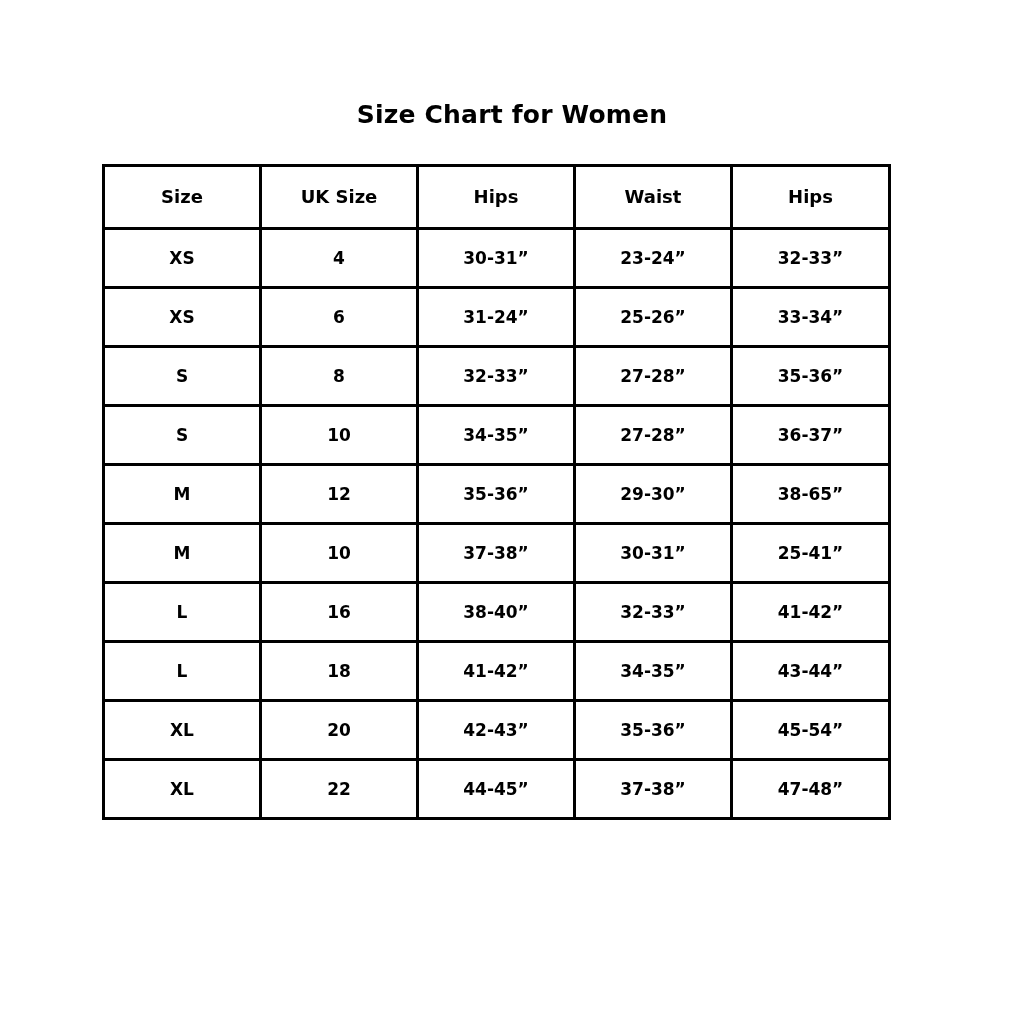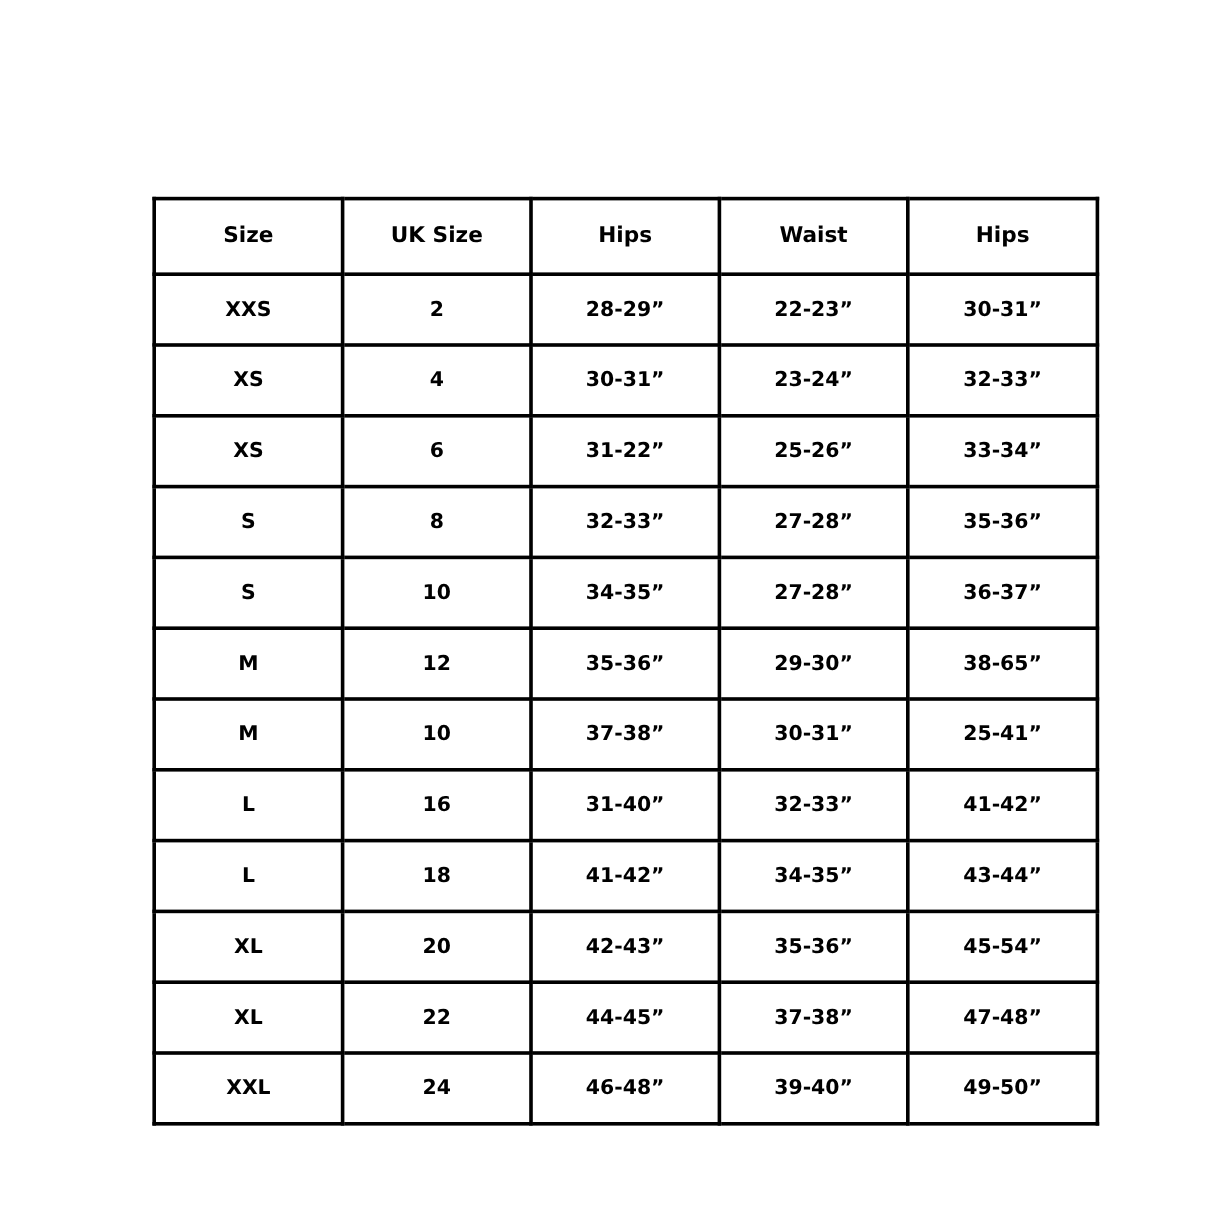--- a/index.html
+++ b/index.html
@@ -26,21 +26,21 @@
     left: 0;
     width: 1024px;
     text-align: center;
     font-size: 25px;
     font-weight: bold;
     letter-spacing: 0.2px;
   }
   .table-wrap {
     position: absolute;
     top: 164px;
-    left: 127px;
+    left: 102px;
     width: 788px;
   }
   table.size-chart {
     border-collapse: collapse;
     width: 786px;
     table-layout: fixed;
   }
   table.size-chart th,
   table.size-chart td {
     border: 3px solid #000000;
@@ -60,20 +60,21 @@
   col.c1 { width: 157px; }
   col.c2 { width: 157px; }
   col.c3 { width: 157px; }
   col.c4 { width: 158px; }
 </style>
 </head>
 <body>
 
 <div class="page">
 
+  <div class="chart-title">Size Chart for Women</div>
 
   <div class="table-wrap">
     <table class="size-chart">
       <colgroup>
         <col class="c0">
           <col class="c1">
           <col class="c2">
           <col class="c3">
           <col class="c4">
       </colgroup>
@@ -81,37 +82,30 @@
         <tr>
           <th>Size</th>
           <th>UK Size</th>
           <th>Hips</th>
           <th>Waist</th>
           <th>Hips</th>
         </tr>
       </thead>
       <tbody>
         <tr>
-          <td>XXS</td>
-          <td>2</td>
-          <td>28-29”</td>
-          <td>22-23”</td>
-          <td>30-31”</td>
-        </tr>
-        <tr>
           <td>XS</td>
           <td>4</td>
           <td>30-31”</td>
           <td>23-24”</td>
           <td>32-33”</td>
         </tr>
         <tr>
           <td>XS</td>
           <td>6</td>
-          <td>31-22”</td>
+          <td>31-24”</td>
           <td>25-26”</td>
           <td>33-34”</td>
         </tr>
         <tr>
           <td>S</td>
           <td>8</td>
           <td>32-33”</td>
           <td>27-28”</td>
           <td>35-36”</td>
         </tr>
@@ -132,21 +126,21 @@
         <tr>
           <td>M</td>
           <td>10</td>
           <td>37-38”</td>
           <td>30-31”</td>
           <td>25-41”</td>
         </tr>
         <tr>
           <td>L</td>
           <td>16</td>
-          <td>31-40”</td>
+          <td>38-40”</td>
           <td>32-33”</td>
           <td>41-42”</td>
         </tr>
         <tr>
           <td>L</td>
           <td>18</td>
           <td>41-42”</td>
           <td>34-35”</td>
           <td>43-44”</td>
         </tr>
@@ -157,24 +151,17 @@
           <td>35-36”</td>
           <td>45-54”</td>
         </tr>
         <tr>
           <td>XL</td>
           <td>22</td>
           <td>44-45”</td>
           <td>37-38”</td>
           <td>47-48”</td>
         </tr>
-        <tr>
-          <td>XXL</td>
-          <td>24</td>
-          <td>46-48”</td>
-          <td>39-40”</td>
-          <td>49-50”</td>
-        </tr>
       </tbody>
     </table>
   </div>
 
 </div>
 
 </body></html>

